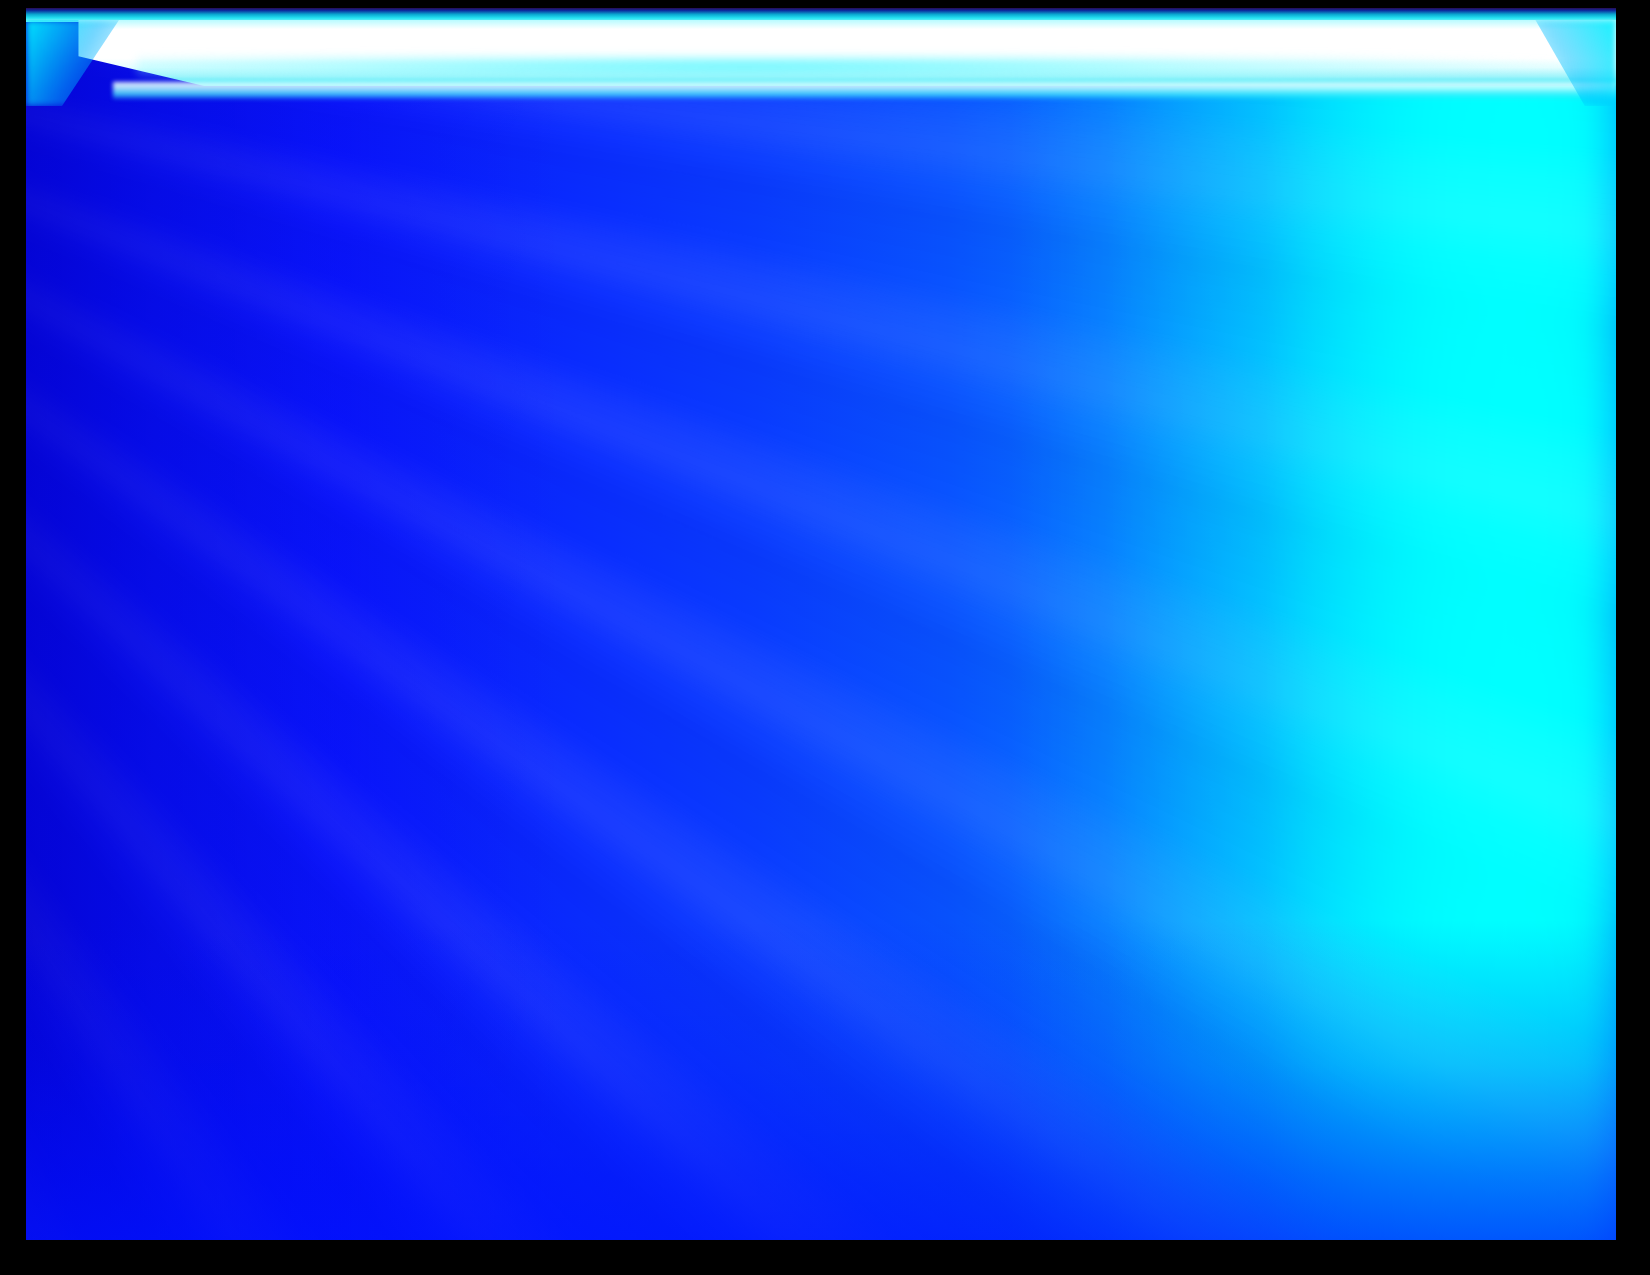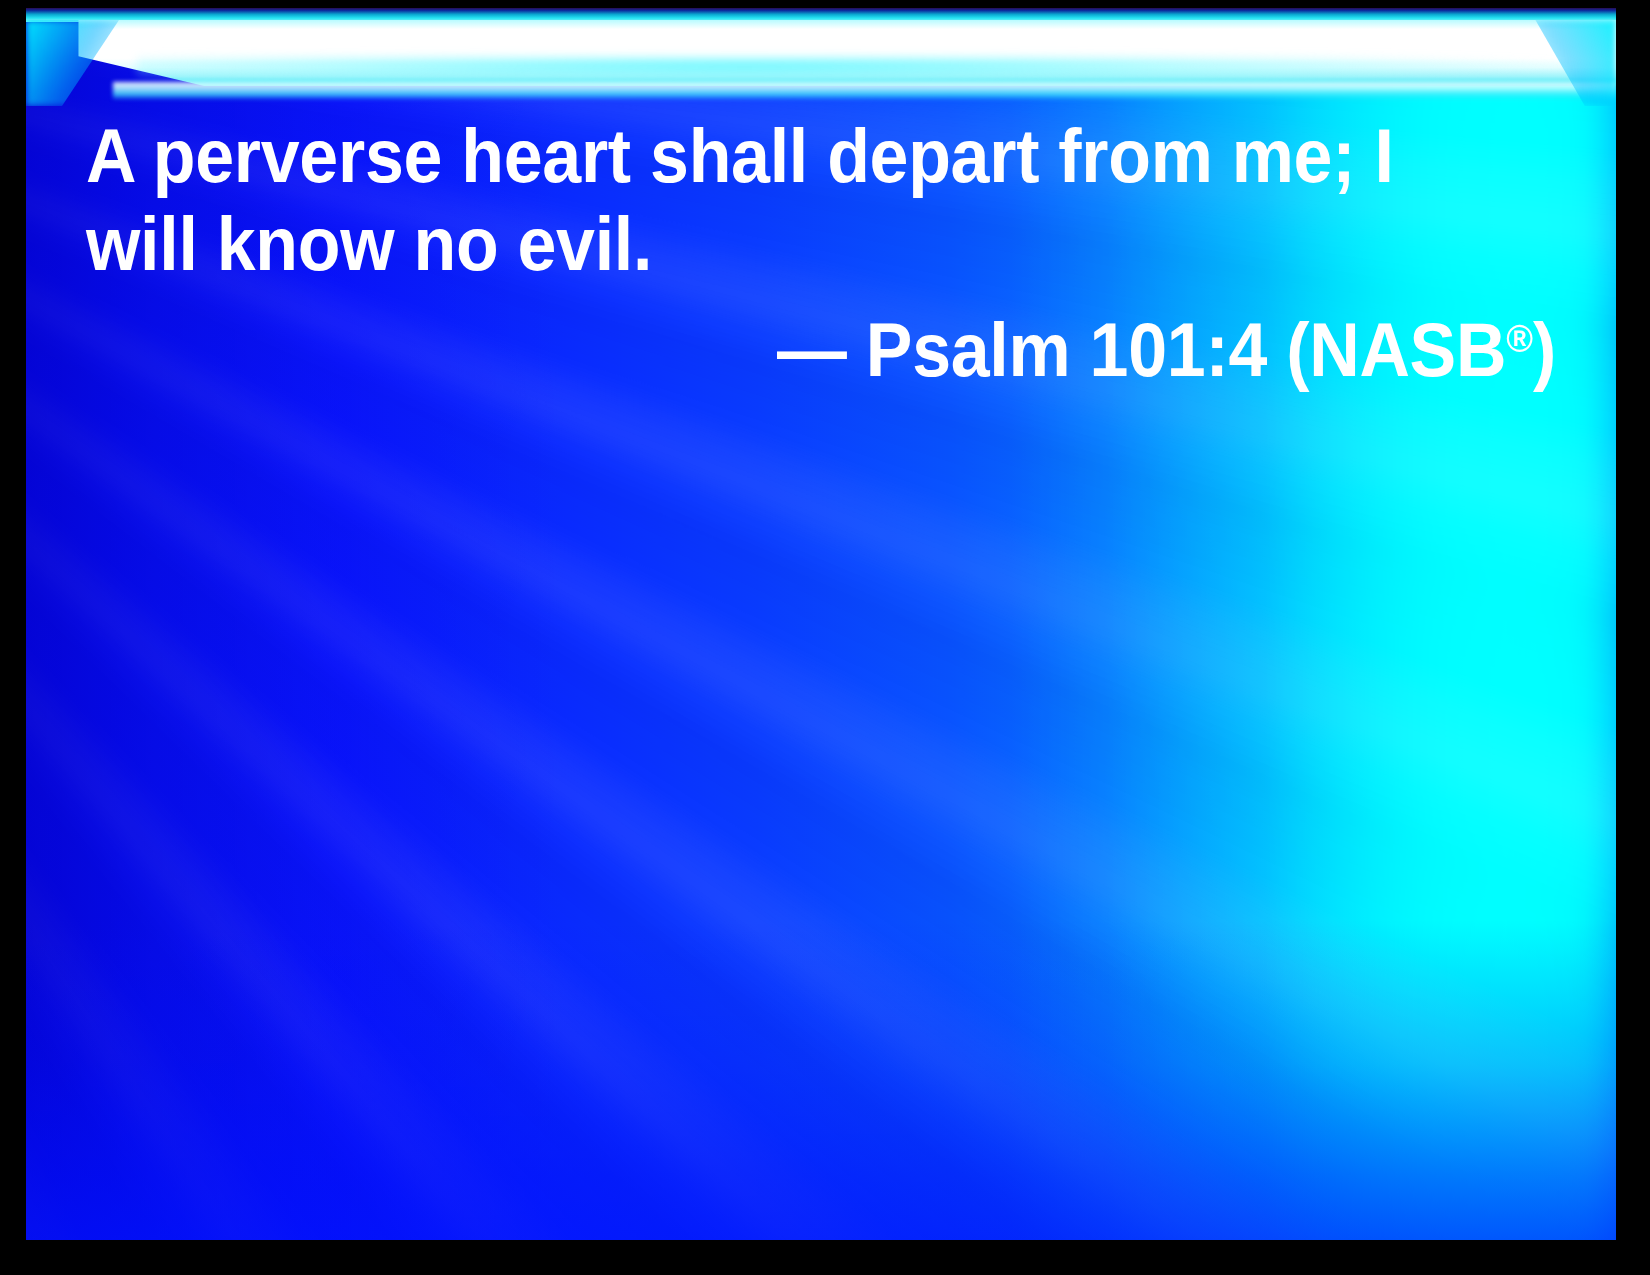--- a/index.html
+++ b/index.html
@@ -315,20 +315,15 @@
     <div class="bg-blue-left"></div>
     <div class="bg-bottom-fade"></div>
 
     <div class="glow-cyanstrip"></div>
     <div class="glow-band"></div>
     <div class="glow-band-inner"></div>
     <div class="glow-band-tail"></div>
     <div class="glow-left-taper"></div>
     <div class="glow-right-taper"></div>
 
-    <div id="text-block">
-      <p class="verse-text">A perverse heart shall depart from me; I will know no evil.</p>
-
-      <p class="attribution"><span>—</span><span> </span><span>Psalm 101:4</span><span> </span><span>(NASB</span><span class="reg">®</span><span>)</span></p>
-    </div>
 
   </div>
 </div>
 
 </body></html>

